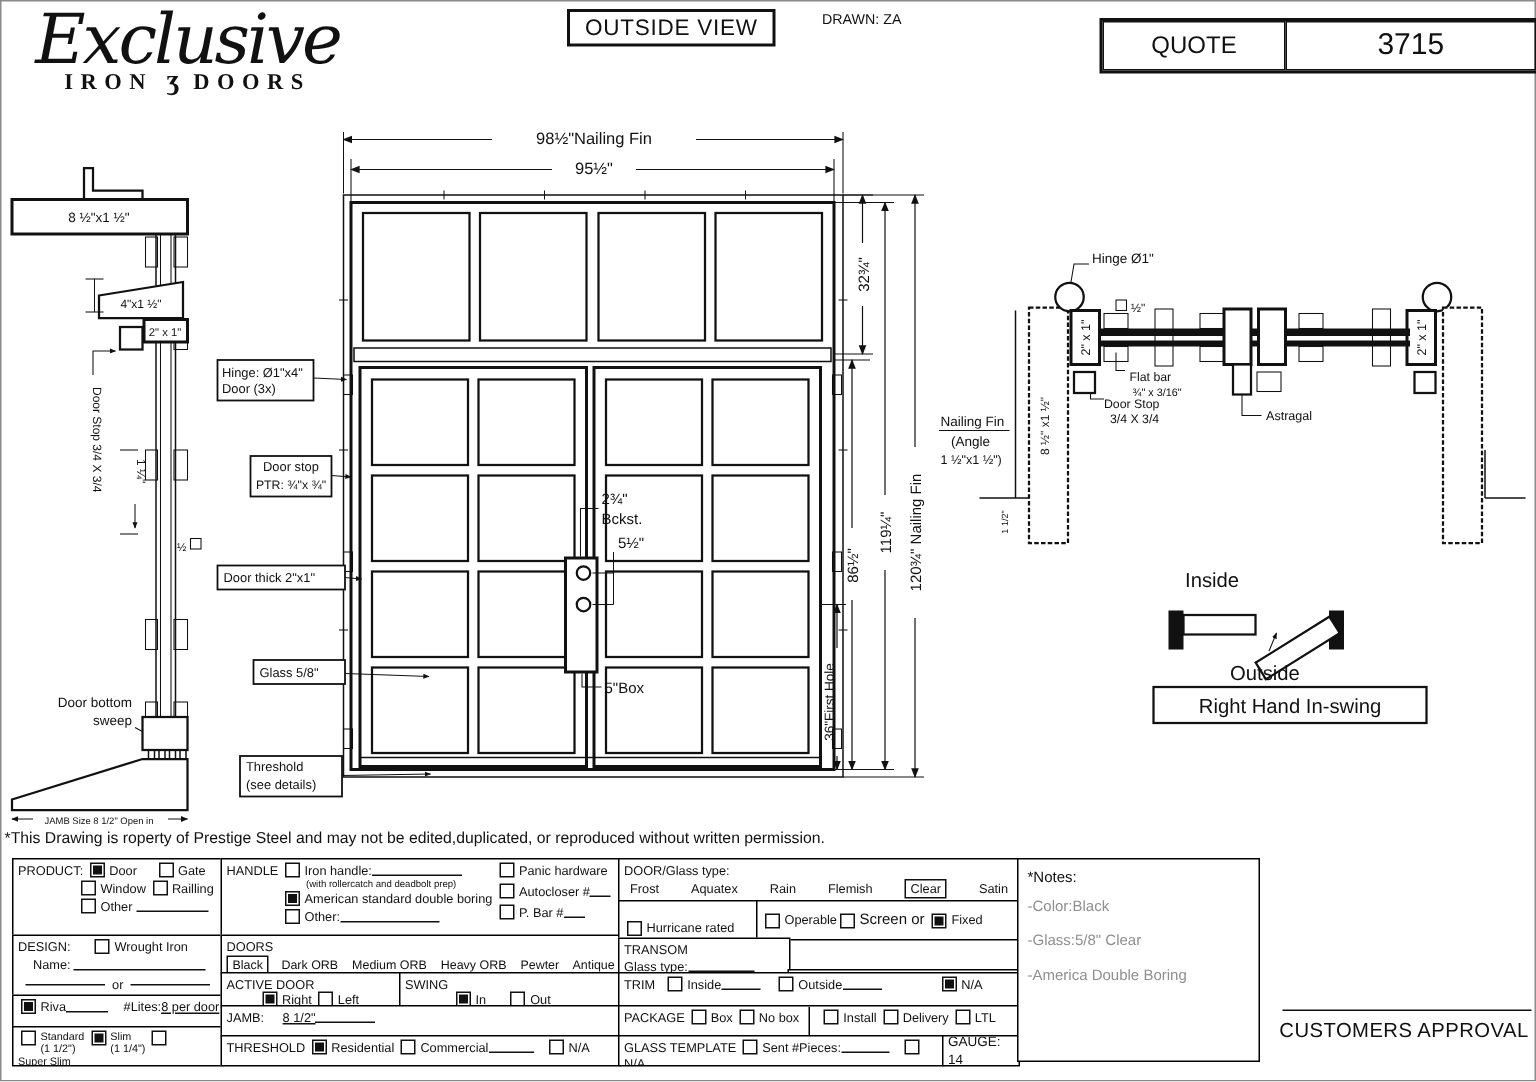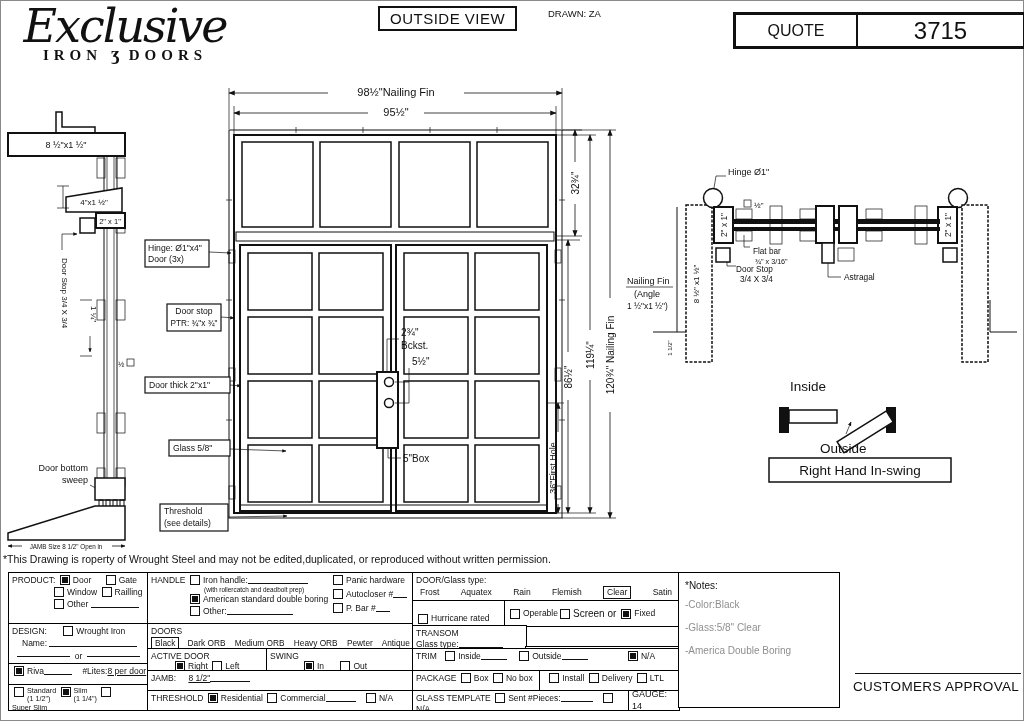--- a/index.html
+++ b/index.html
@@ -11,21 +11,21 @@
   .logo{left:10px;top:2px;width:230px;text-align:center}
   .logo-script{font-family:"DejaVu Serif",serif;font-style:italic;font-size:46px;line-height:1.05;letter-spacing:-2px}
   .logo-sub{display:flex;justify-content:center;align-items:center;gap:9px;margin-top:-4px;
             font-family:"Liberation Serif",serif;font-weight:bold;font-size:15px;letter-spacing:5px}
   .logo-amp{font-size:19px;letter-spacing:0;margin-top:-3px}
   .viewbox{left:378px;top:6px;border:2px solid #111;padding:2px 10px;font-size:15px;letter-spacing:.5px}
   .drawn{left:548px;top:8px;font-size:9.5px}
   .qt{left:733px;top:12px;width:289px;border:2px solid #111;display:grid;grid-template-columns:122px 1fr}
   .qt div{border:1px solid #111;display:flex;align-items:center;justify-content:center;height:31px}
   .qt .ql{font-size:16px}
-  .qt .qv{font-size:24px}
+  .qt .qv{font-size:20px}
   
   svg text{font-family:"Liberation Sans",sans-serif;fill:#111}
   .s05{stroke:#111;stroke-width:.7;fill:none}
   .s1{stroke:#111;stroke-width:1;fill:none}
   .s15{stroke:#111;stroke-width:1.5;fill:none}
   .s2{stroke:#111;stroke-width:2;fill:none}
   .wf{fill:#fff}
   .dim{stroke:#111;stroke-width:.8;fill:none}
   .lblbox{fill:#fff;stroke:#111;stroke-width:1.2}
   
@@ -327,21 +327,21 @@
     <rect x="886" y="407" width="10" height="26" fill="#111"></rect>
     <rect x="789" y="410" width="48" height="13" class="wf s15"></rect>
     <rect x="832" y="410" width="58" height="13" class="wf s15" transform="rotate(-32 890 417)"></rect>
     <line x1="851" y1="422" x2="846" y2="434" class="s05" marker-start="url(#ar2)"></line>
     <text x="820" y="453" font-size="13.5">Outside</text>
     <rect x="769" y="458" width="182" height="24" class="wf s15"></rect>
     <text x="860" y="475" font-size="13.5" text-anchor="middle">Right Hand In-swing</text>
   </g>
 </svg>
 
-<div class="abs disclaimer">*This Drawing is roperty of Wrought Steel and may not be edited,duplicated, or reproduced without written permission.</div>
+<div class="abs disclaimer">*This Drawing is roperty of Prestige Steel and may not be edited,duplicated, or reproduced without written permission.</div>
 
 <div class="f" style="left:8px;top:572px;width:141px;height:53px">
   <div class="row"><span>PRODUCT:</span>
     <span class="cb checked"></span><span>Door</span>
     <span style="margin-left:10px"></span>
     <span class="cb"></span><span>Gate</span></div>
   <div class="row" style="margin-left:40px"><span class="cb"></span><span>Window</span>
     <span class="cb"></span><span>Railling</span></div>
   <div class="row" style="margin-left:40px"><span class="cb"></span><span>Other</span>
     <span class="bl" style="width:48px"></span></div>

